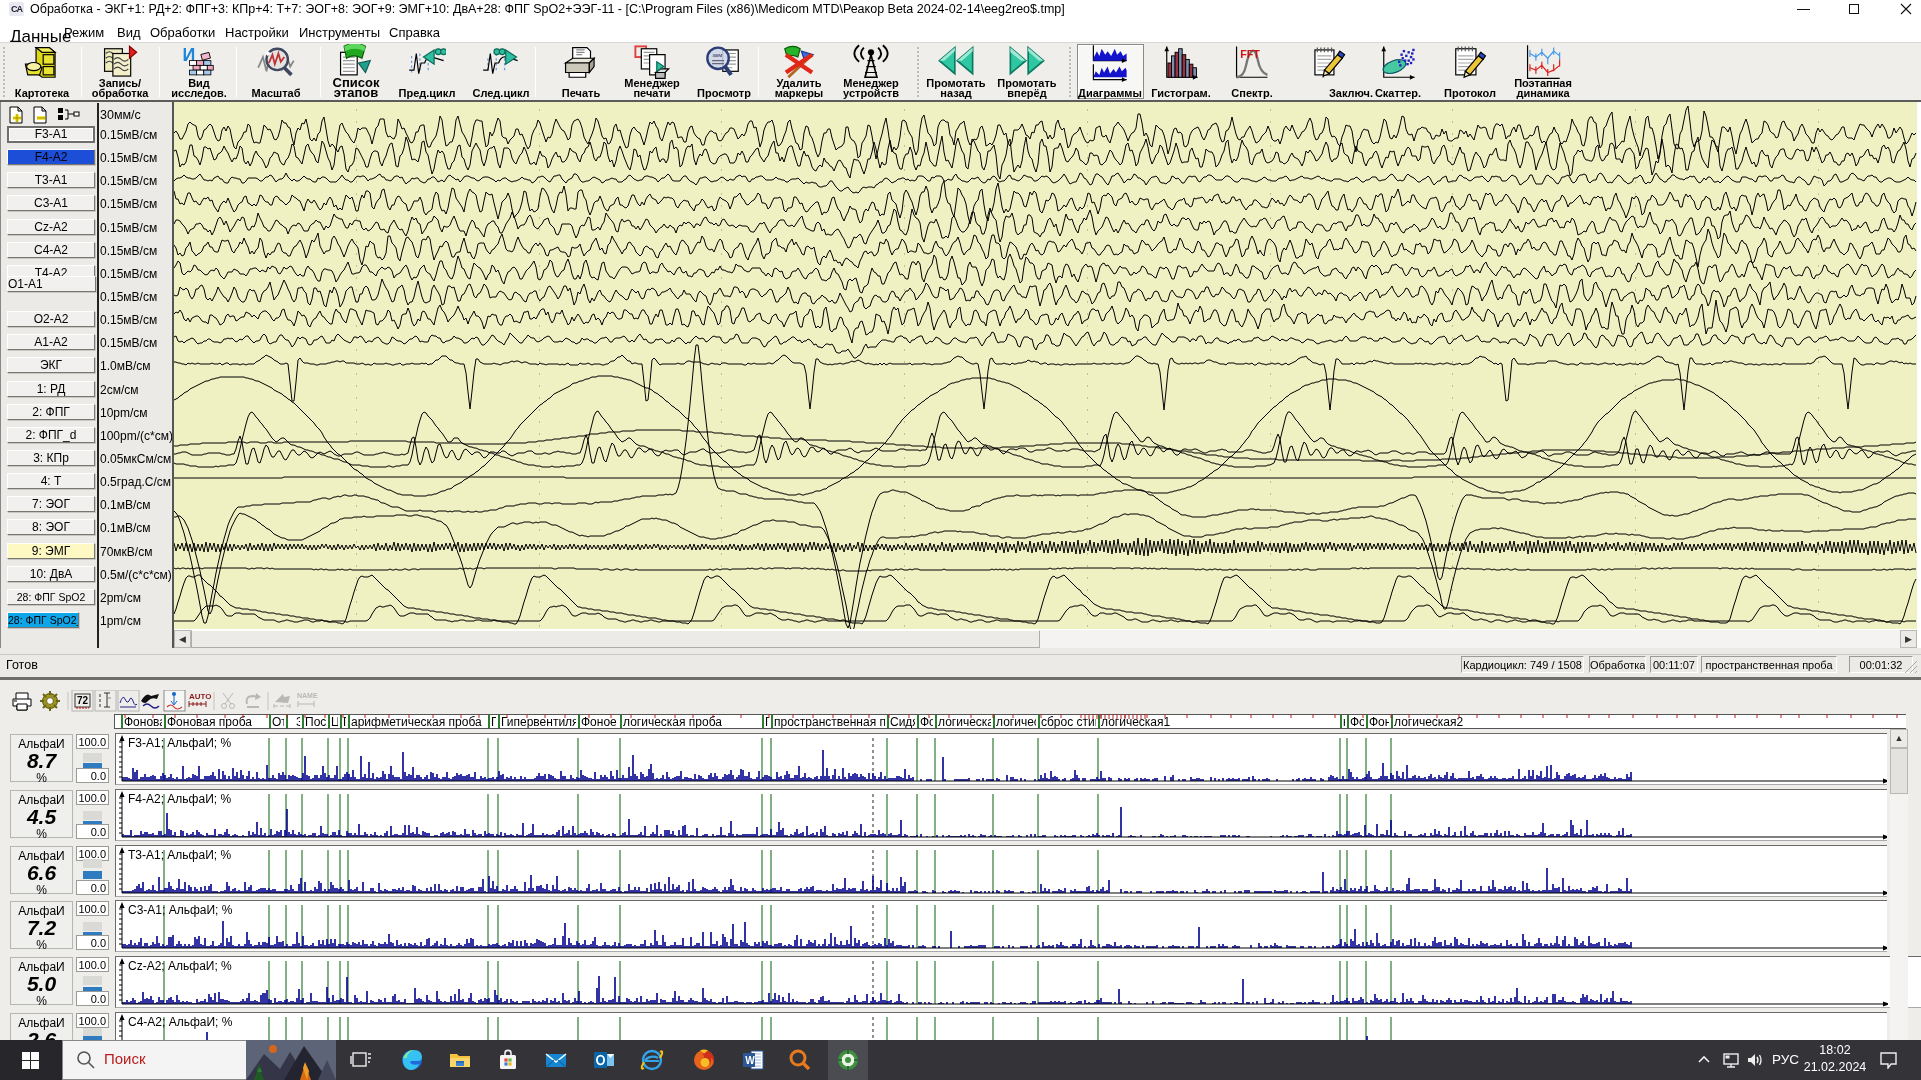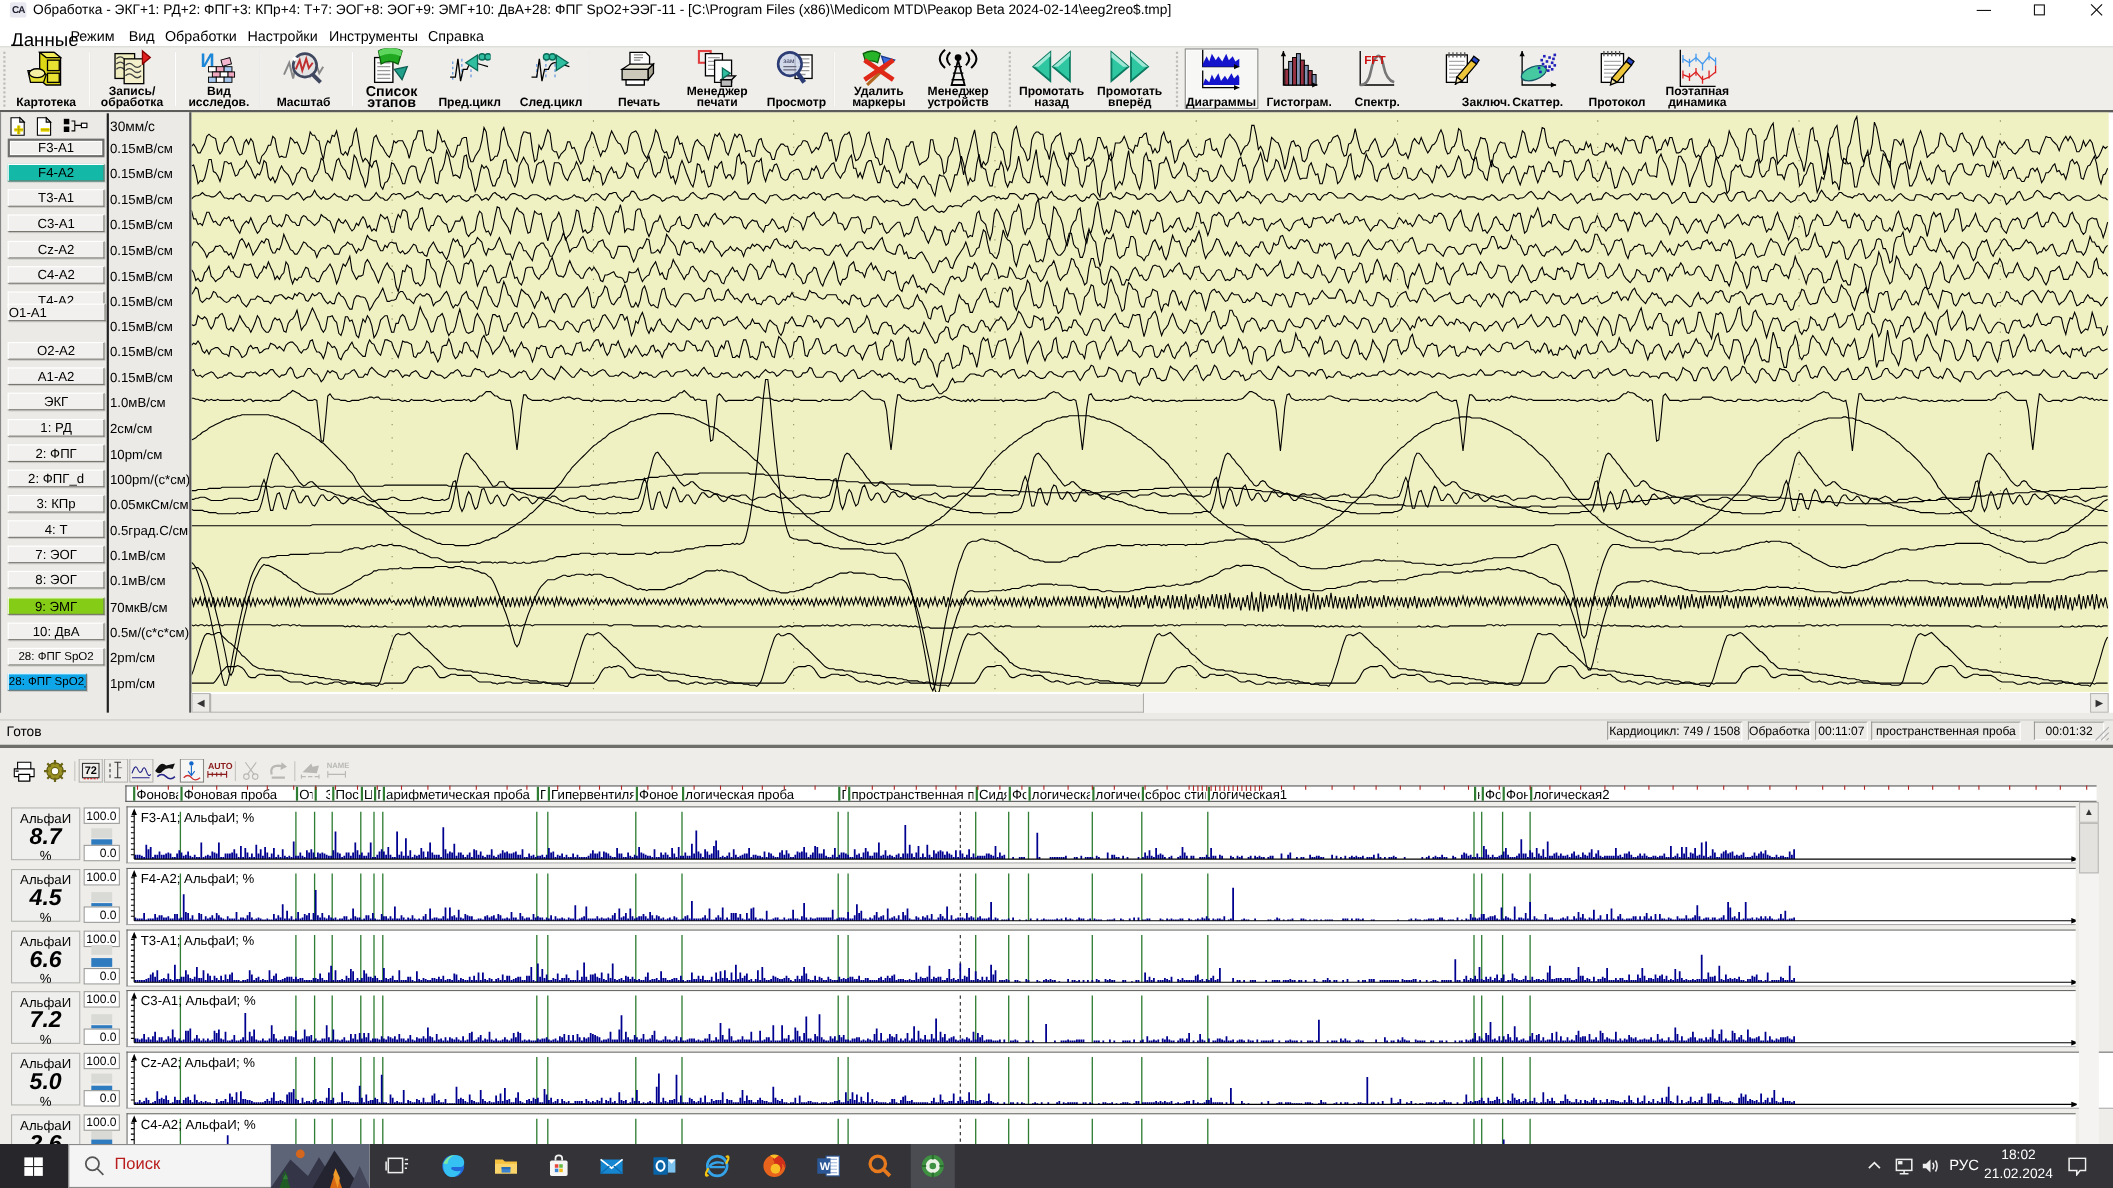--- a/index.html
+++ b/index.html
@@ -313,21 +313,21 @@
     <path d="M34 1l4 4h-4z" fill="#ddd" stroke="#000"></path>
     <path d="M29 12h8" stroke="#ecd800" stroke-width="3.4"></path>
     <path d="M29 12h8" stroke="#000" opacity=".25"></path>
     <rect x="50" y="2" width="5" height="5" fill="#000"></rect>
     <rect x="50" y="9" width="5" height="5" fill="#000"></rect>
     <path d="M57 4h3v9h-3M60 8h6" fill="none" stroke="#000"></path>
     <rect x="66" y="6" width="5" height="4" fill="#fff" stroke="#000"></rect>
   </svg>
 <div style="position:absolute;left:7px;top:126px;width:88px;height:17px;background:#f1f0ee;border:2px solid #6e6e6c;box-shadow:inset 0 0 0 1px #fff;font-size:12px;text-align:center;line-height:13px;white-space:nowrap;overflow:hidden">F3-A1</div>
 <div style="position:absolute;left:100px;top:128px;font-size:12px;white-space:nowrap">0.15мВ/см</div>
-<div style="position:absolute;left:7px;top:149px;width:88px;height:16px;background:#14b8a6;border:1px solid;border-color:#fff #77766f #77766f #fff;box-shadow:1px 1px 0 #c9c8c4;font-size:12px;text-align:center;line-height:14px;white-space:nowrap;overflow:hidden">F4-A2</div>
+<div style="position:absolute;left:7px;top:149px;width:88px;height:16px;background:#1d4ed8;border:1px solid;border-color:#fff #77766f #77766f #fff;box-shadow:1px 1px 0 #c9c8c4;font-size:12px;text-align:center;line-height:14px;white-space:nowrap;overflow:hidden">F4-A2</div>
 <div style="position:absolute;left:100px;top:151px;font-size:12px;white-space:nowrap">0.15мВ/см</div>
 <div style="position:absolute;left:7px;top:172px;width:88px;height:16px;background:#f1f0ee;border:1px solid;border-color:#fff #77766f #77766f #fff;box-shadow:1px 1px 0 #c9c8c4;font-size:12px;text-align:center;line-height:14px;white-space:nowrap;overflow:hidden">T3-A1</div>
 <div style="position:absolute;left:100px;top:174px;font-size:12px;white-space:nowrap">0.15мВ/см</div>
 <div style="position:absolute;left:7px;top:195px;width:88px;height:16px;background:#f1f0ee;border:1px solid;border-color:#fff #77766f #77766f #fff;box-shadow:1px 1px 0 #c9c8c4;font-size:12px;text-align:center;line-height:14px;white-space:nowrap;overflow:hidden">C3-A1</div>
 <div style="position:absolute;left:100px;top:197px;font-size:12px;white-space:nowrap">0.15мВ/см</div>
 <div style="position:absolute;left:7px;top:219px;width:88px;height:16px;background:#f1f0ee;border:1px solid;border-color:#fff #77766f #77766f #fff;box-shadow:1px 1px 0 #c9c8c4;font-size:12px;text-align:center;line-height:14px;white-space:nowrap;overflow:hidden">Cz-A2</div>
 <div style="position:absolute;left:100px;top:221px;font-size:12px;white-space:nowrap">0.15мВ/см</div>
 <div style="position:absolute;left:7px;top:242px;width:88px;height:16px;background:#f1f0ee;border:1px solid;border-color:#fff #77766f #77766f #fff;box-shadow:1px 1px 0 #c9c8c4;font-size:12px;text-align:center;line-height:14px;white-space:nowrap;overflow:hidden">C4-A2</div>
 <div style="position:absolute;left:100px;top:244px;font-size:12px;white-space:nowrap">0.15мВ/см</div>
 <div style="position:absolute;left:7px;top:265px;width:88px;height:16px;background:#f1f0ee;border:1px solid;border-color:#fff #77766f #77766f #fff;box-shadow:1px 1px 0 #c9c8c4;font-size:12px;text-align:center;line-height:14px;white-space:nowrap;overflow:hidden">T4-A2</div>
@@ -347,21 +347,21 @@
 <div style="position:absolute;left:7px;top:427px;width:88px;height:16px;background:#f1f0ee;border:1px solid;border-color:#fff #77766f #77766f #fff;box-shadow:1px 1px 0 #c9c8c4;font-size:12px;text-align:center;line-height:14px;white-space:nowrap;overflow:hidden">2: ФПГ_d</div>
 <div style="position:absolute;left:100px;top:429px;font-size:12px;white-space:nowrap">100pm/(с*см)</div>
 <div style="position:absolute;left:7px;top:450px;width:88px;height:16px;background:#f1f0ee;border:1px solid;border-color:#fff #77766f #77766f #fff;box-shadow:1px 1px 0 #c9c8c4;font-size:12px;text-align:center;line-height:14px;white-space:nowrap;overflow:hidden">3: КПр</div>
 <div style="position:absolute;left:100px;top:452px;font-size:12px;white-space:nowrap">0.05мкСм/см</div>
 <div style="position:absolute;left:7px;top:473px;width:88px;height:16px;background:#f1f0ee;border:1px solid;border-color:#fff #77766f #77766f #fff;box-shadow:1px 1px 0 #c9c8c4;font-size:12px;text-align:center;line-height:14px;white-space:nowrap;overflow:hidden">4: Т</div>
 <div style="position:absolute;left:100px;top:475px;font-size:12px;white-space:nowrap">0.5град.С/см</div>
 <div style="position:absolute;left:7px;top:496px;width:88px;height:16px;background:#f1f0ee;border:1px solid;border-color:#fff #77766f #77766f #fff;box-shadow:1px 1px 0 #c9c8c4;font-size:12px;text-align:center;line-height:14px;white-space:nowrap;overflow:hidden">7: ЭОГ</div>
 <div style="position:absolute;left:100px;top:498px;font-size:12px;white-space:nowrap">0.1мВ/см</div>
 <div style="position:absolute;left:7px;top:519px;width:88px;height:16px;background:#f1f0ee;border:1px solid;border-color:#fff #77766f #77766f #fff;box-shadow:1px 1px 0 #c9c8c4;font-size:12px;text-align:center;line-height:14px;white-space:nowrap;overflow:hidden">8: ЭОГ</div>
 <div style="position:absolute;left:100px;top:521px;font-size:12px;white-space:nowrap">0.1мВ/см</div>
-<div style="position:absolute;left:7px;top:543px;width:88px;height:16px;background:#84cc16;border:1px solid;border-color:#fff #77766f #77766f #fff;box-shadow:1px 1px 0 #c9c8c4;font-size:12px;text-align:center;line-height:14px;white-space:nowrap;overflow:hidden">9: ЭМГ</div>
+<div style="position:absolute;left:7px;top:543px;width:88px;height:16px;background:#fef9c3;border:1px solid;border-color:#fff #77766f #77766f #fff;box-shadow:1px 1px 0 #c9c8c4;font-size:12px;text-align:center;line-height:14px;white-space:nowrap;overflow:hidden">9: ЭМГ</div>
 <div style="position:absolute;left:100px;top:545px;font-size:12px;white-space:nowrap">70мкВ/см</div>
 <div style="position:absolute;left:7px;top:566px;width:88px;height:16px;background:#f1f0ee;border:1px solid;border-color:#fff #77766f #77766f #fff;box-shadow:1px 1px 0 #c9c8c4;font-size:12px;text-align:center;line-height:14px;white-space:nowrap;overflow:hidden">10: ДвА</div>
 <div style="position:absolute;left:100px;top:568px;font-size:12px;white-space:nowrap">0.5м/(с*с*см)</div>
 <div style="position:absolute;left:7px;top:589px;width:88px;height:16px;background:#f1f0ee;border:1px solid;border-color:#fff #77766f #77766f #fff;box-shadow:1px 1px 0 #c9c8c4;font-size:10.5px;text-align:center;line-height:14px;white-space:nowrap;overflow:hidden">28: ФПГ SpO2</div>
 <div style="position:absolute;left:100px;top:591px;font-size:12px;white-space:nowrap">2pm/см</div>
 <div style="position:absolute;left:7px;top:612px;width:72px;height:16px;background:#0ea5e9;border:1px solid;border-color:#fff #77766f #77766f #fff;box-shadow:1px 1px 0 #c9c8c4;font-size:10.5px;text-align:center;line-height:14px;white-space:nowrap;overflow:hidden">28: ФПГ SpO2_d</div>
 <div style="position:absolute;left:100px;top:614px;font-size:12px;white-space:nowrap">1pm/см</div>
 <div style="position:absolute;left:100px;top:108px;font-size:12.5px">30мм/с</div>
 <div style="position:absolute;left:97px;top:103px;width:2px;height:545px;background:#222"></div>
 <div style="position:absolute;left:172px;top:102px;width:2px;height:546px;background:#555"></div>

